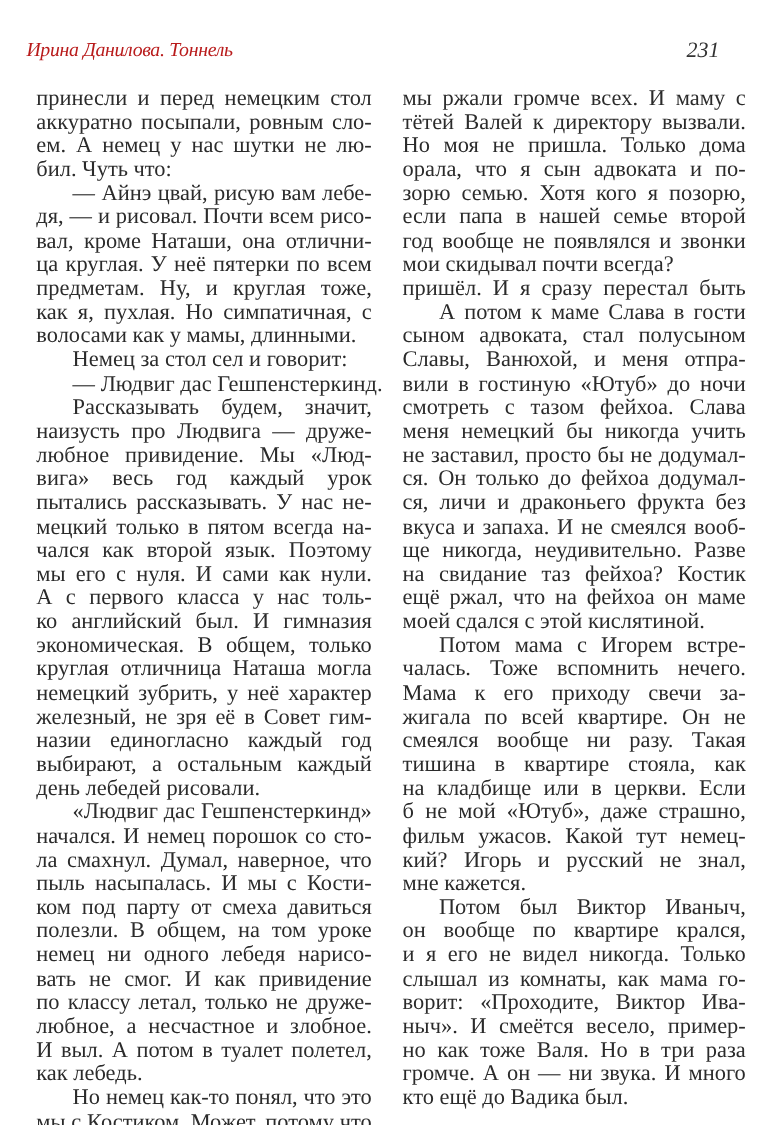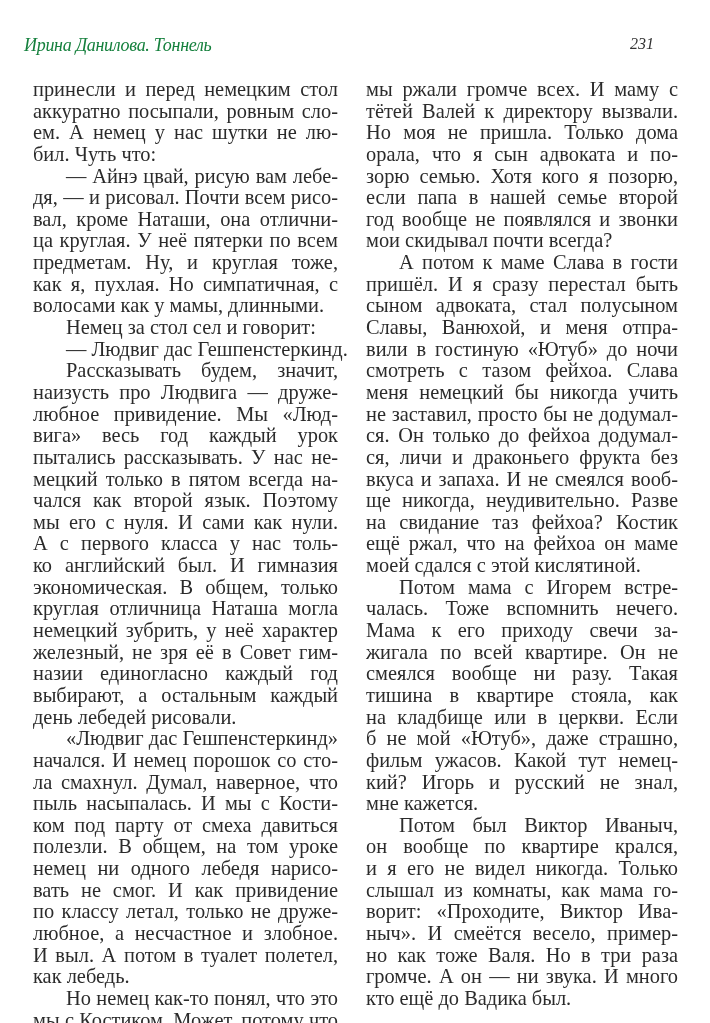--- a/index.html
+++ b/index.html
@@ -6,25 +6,25 @@
   body {
     width: 710px; height: 1023px; overflow: hidden; position: relative;
     font-family: "Liberation Serif", "DejaVu Serif", serif;
     color: #2b2b2b;
   }
   .header {
     position: absolute; left: 24px; top: 35px; width: 630px; height: 24px;
   }
   .running-title {
     position: absolute; left: 0; top: 0;
-    font-style: italic; font-size: 18px; letter-spacing: -0.3px; color: #15803d;
+    font-style: italic; font-size: 18px; letter-spacing: -0.3px; color: #b91c1c;
   }
   .page-number {
     position: absolute; right: 0; top: 0;
-    font-style: italic; font-size: 16px; color: #333;
+    font-style: italic; font-size: 20px; color: #333;
   }
   .column {
     position: absolute; top: 79px;
     font-size: 20.4px; line-height: 21.65px;
     text-align: justify;
   }
   .col-left { left: 33px; width: 305px; }
   .col-right { left: 366px; width: 312px; }
   .line {
     display: block; white-space: nowrap; height: 21.65px;
@@ -89,22 +89,22 @@
   </div>
 <div class="column col-right" id="col-1">
     <span class="line">мы ржали громче всех. И маму с</span>
     <span class="line">тётей Валей к директору вызвали.</span>
     <span class="line">Но моя не пришла. Только дома</span>
     <span class="line">орала, что я сын адвоката и по-</span>
     <span class="line">зорю семью. Хотя кого я позорю,</span>
     <span class="line">если папа в нашей семье второй</span>
     <span class="line">год вообще не появлялся и звонки</span>
     <span class="line last">мои скидывал почти всегда?</span>
+    <span class="line">пришёл. И я сразу перестал быть</span>
     <span class="line indent">А потом к маме Слава в гости</span>
-    <span class="line">пришёл. И я сразу перестал быть</span>
     <span class="line">сыном адвоката, стал полусыном</span>
     <span class="line">Славы, Ванюхой, и меня отпра-</span>
     <span class="line">вили в гостиную «Ютуб» до ночи</span>
     <span class="line">смотреть с тазом фейхоа. Слава</span>
     <span class="line">меня немецкий бы никогда учить</span>
     <span class="line">не заставил, просто бы не додумал-</span>
     <span class="line">ся. Он только до фейхоа додумал-</span>
     <span class="line">ся, личи и драконьего фрукта без</span>
     <span class="line">вкуса и запаха. И не смеялся вооб-</span>
     <span class="line">ще никогда, неудивительно. Разве</span>

